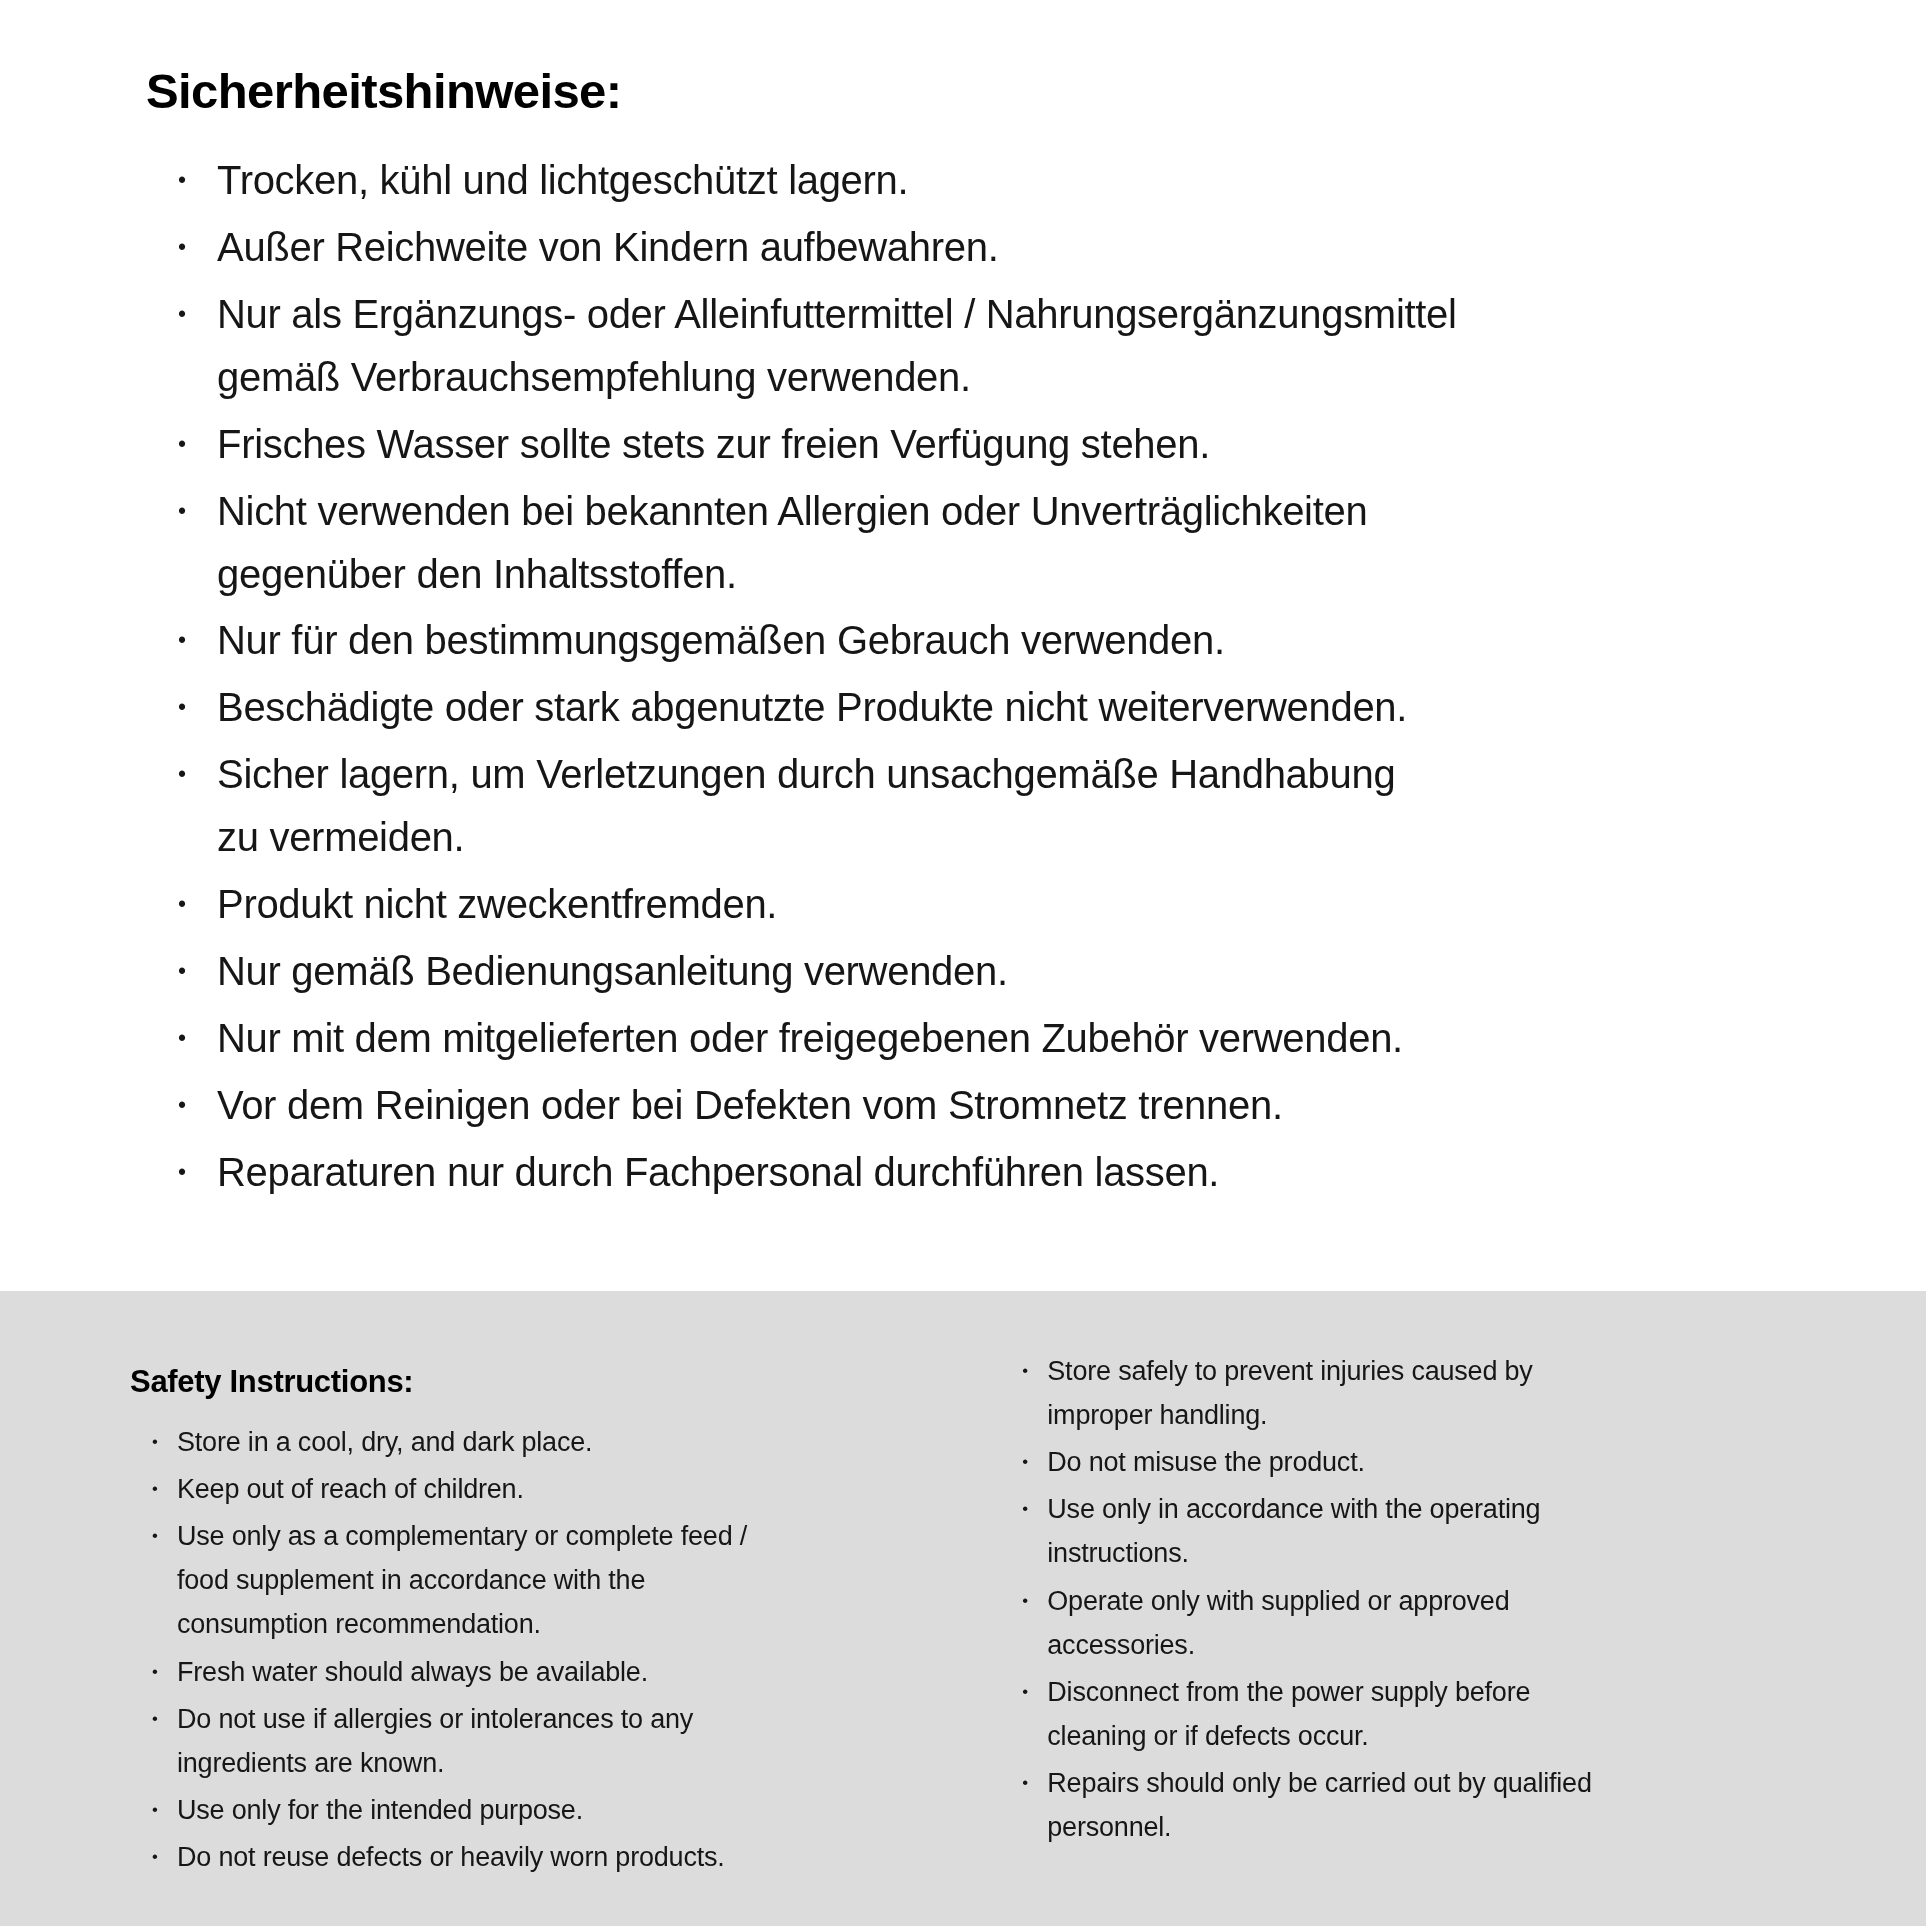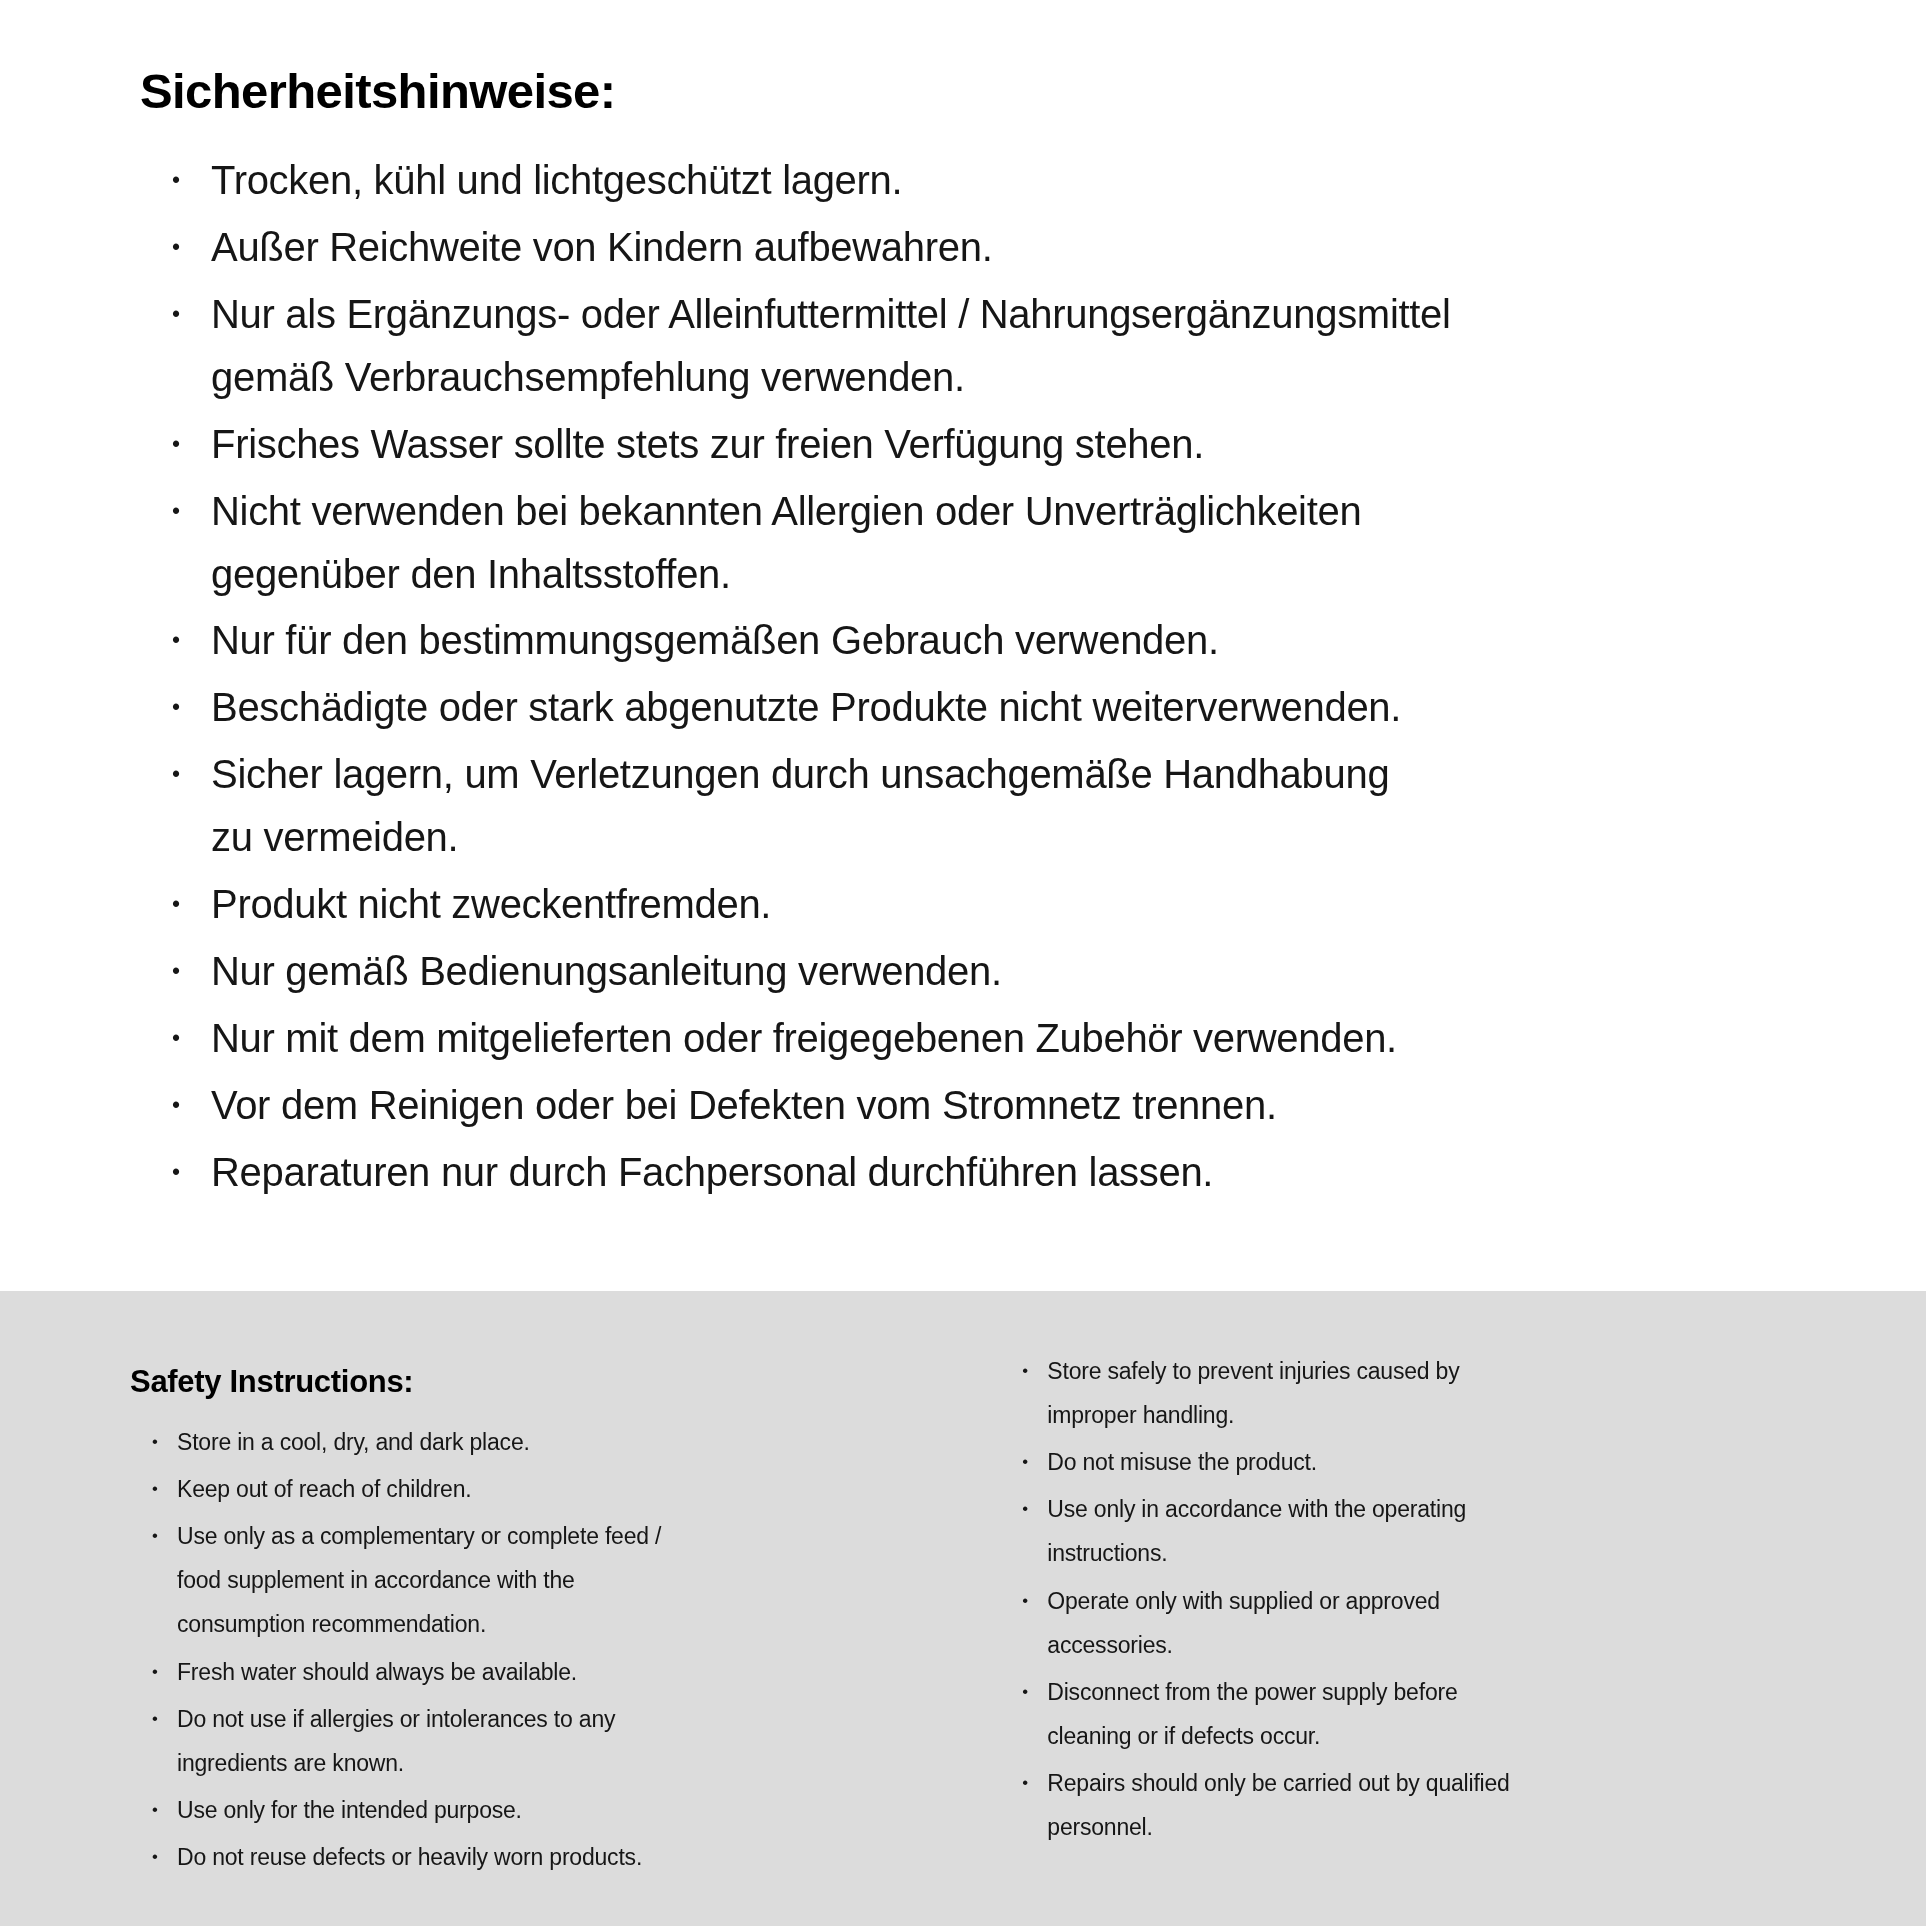--- a/index.html
+++ b/index.html
@@ -13,21 +13,21 @@
     height: 1926px;
     background: #ffffff;
     overflow: hidden;
     font-family: "Liberation Sans", "DejaVu Sans", sans-serif;
     color: #161616;
   }
 
   
   .de {
     position: absolute;
-    top: 0; left: 2px; right: 0;
+    top: 0; left: 8px; right: 0;
     padding: 62px 39px 0 138px;
   }
   .de h1 {
     margin: 0 0 28px 0;
     font-size: 49px;
     line-height: 59px;
     font-weight: 700;
     color: #000000;
     letter-spacing: -0.6px;
   }
@@ -85,21 +85,21 @@
   .en ul.blist { padding-left: 22px; }
   .en .col-right ul.blist { padding-left: 1.3px; }
   .en ul.blist li { margin-bottom: 3.2px; }
   .en .dot {
     flex: 0 0 25px;
     font-size: 16.7px;
     line-height: 44px;
     color: #161616;
   }
   .en .txt {
-    font-size: 23px;
+    font-size: 27px;
     line-height: 44px;
     letter-spacing: -0.2px;
     white-space: pre-line;
     color: #161616;
   }
 </style>
 </head>
 <body>
 
 <div class="page">

